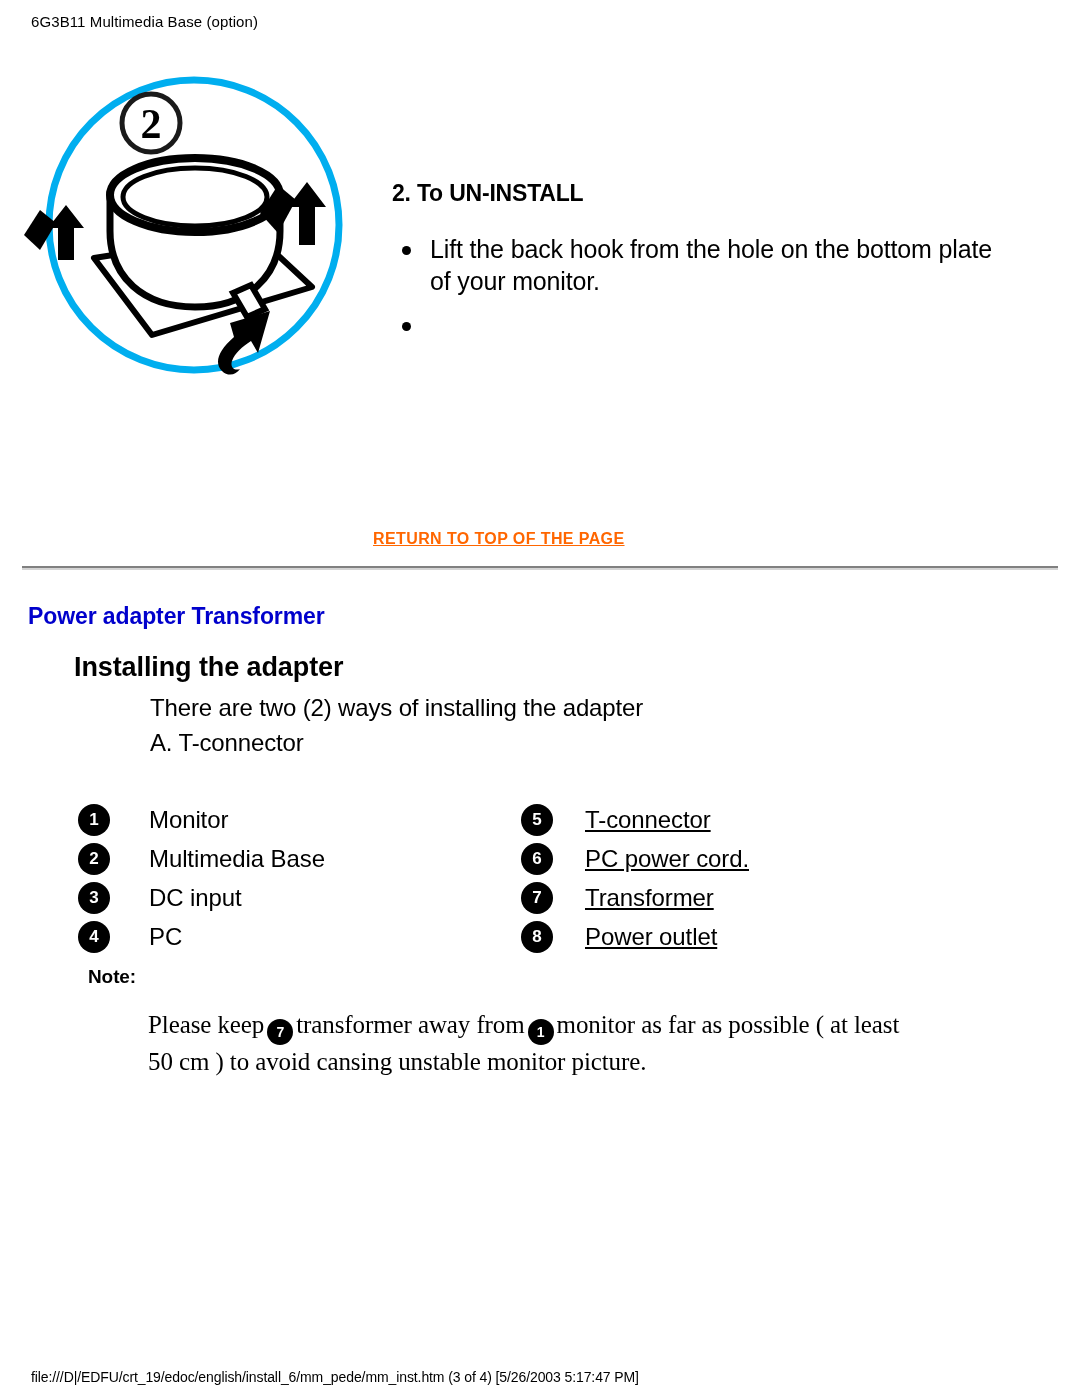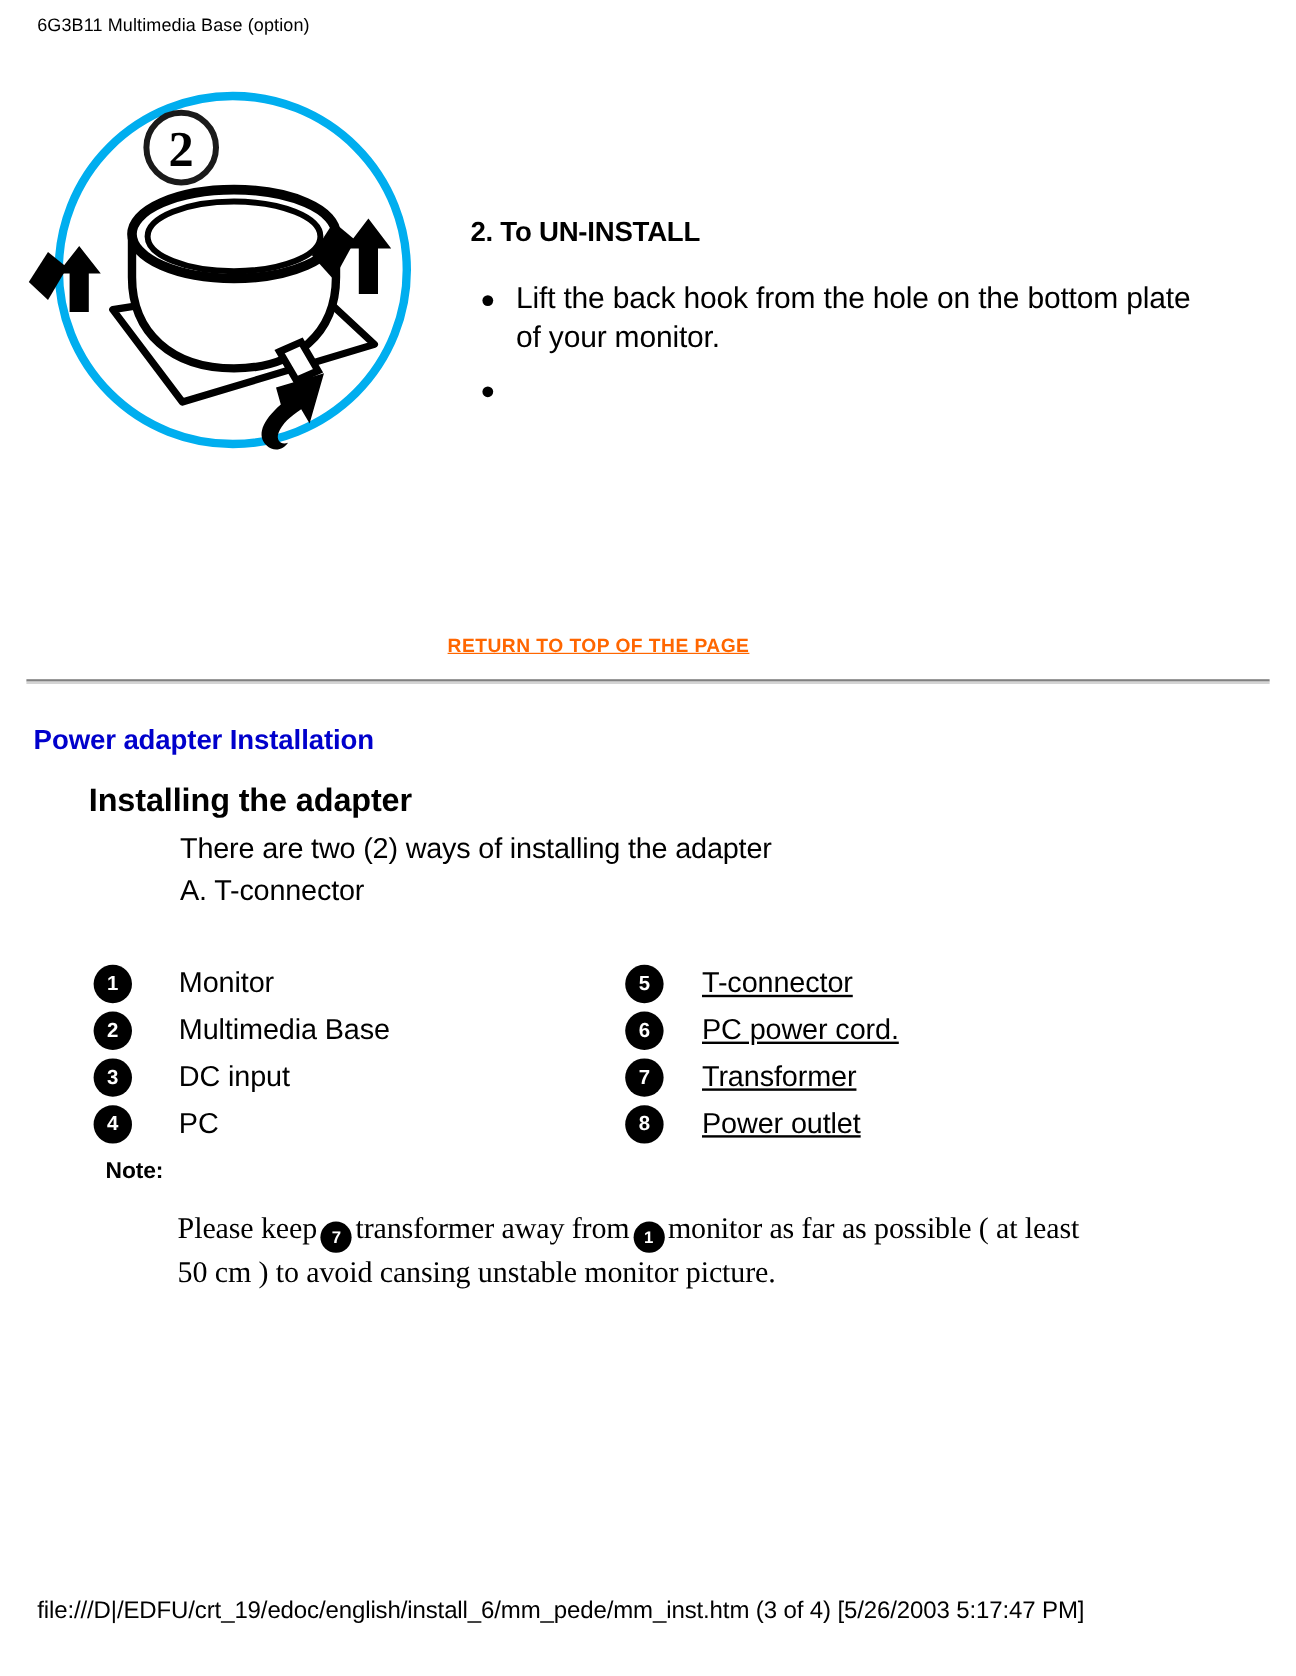--- a/index.html
+++ b/index.html
@@ -205,22 +205,22 @@
     line-height: 26px;
     text-align: center;
     vertical-align: -4px;
     margin: 0 3px;
   }
 
   
   .page-footer {
     position: absolute;
     left: 31px;
-    top: 1331px;
-    font-size: 20px;
+    top: 1369px;
+    font-size: 14px;
     letter-spacing: -0.1px;
     white-space: nowrap;
   }
 </style>
 </head>
 <body>
 
 <div class="page-header">6G3B11 Multimedia Base (option)</div>
 
 <div class="illustration">
@@ -273,21 +273,21 @@
     </li>
   </ul>
 </div>
 
 <div class="return-link-wrap">
   <a class="return-link" href="#">RETURN TO TOP OF THE PAGE</a>
 </div>
 
 <div class="divider"></div>
 
-<div class="section-title">Power adapter Installation</div>
+<div class="section-title">Power adapter Transformer</div>
 <div class="sub-title">Installing the adapter</div>
 <div class="intro-lines">
   <div>There are two (2) ways of installing the adapter</div>
   <div>A. T-connector</div>
 </div>
 
 <div class="legend">
   <div class="legend-col left">
     <div class="legend-row">
       <span class="badge">1</span>

